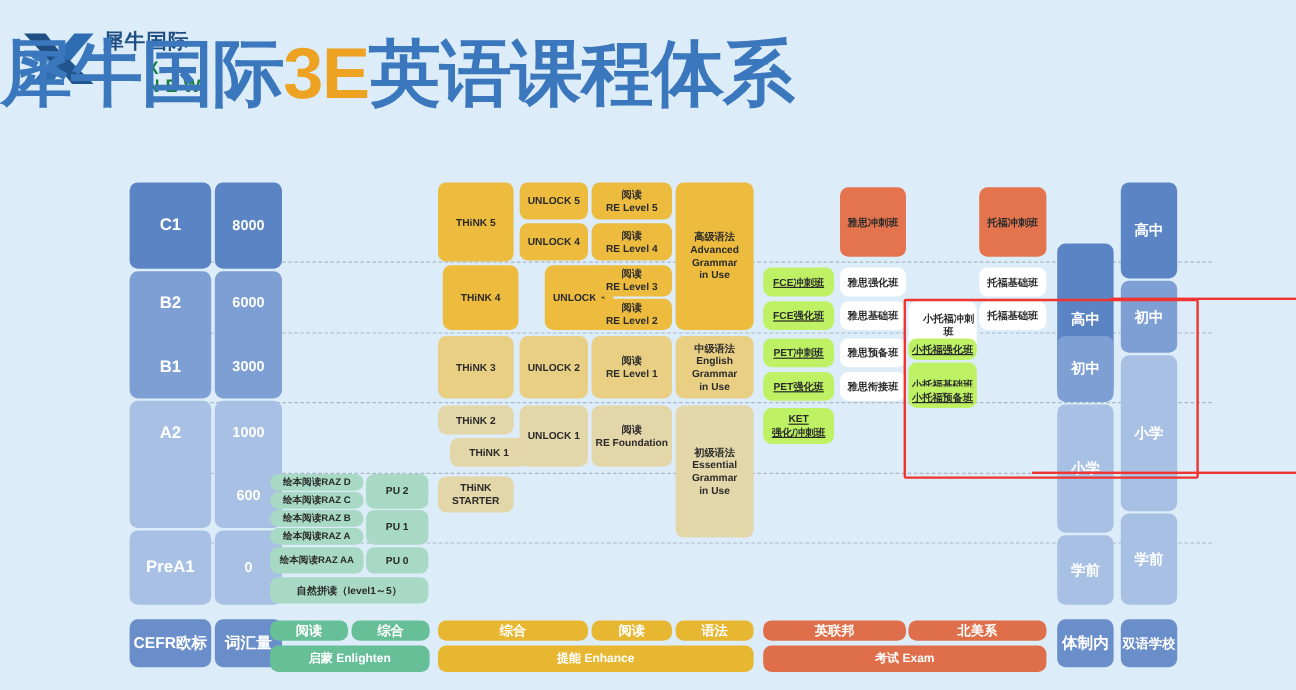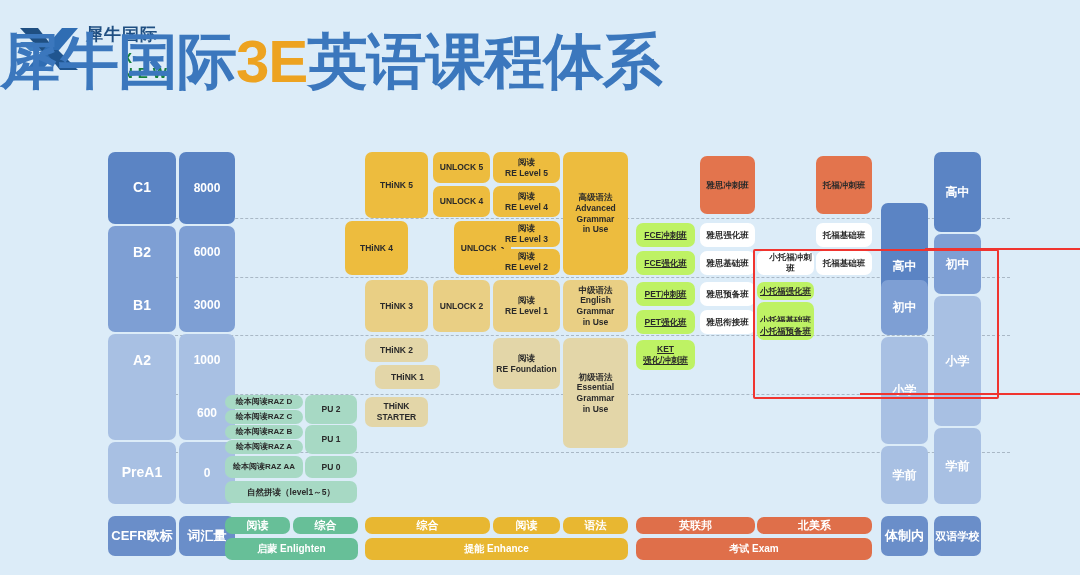--- a/index.html
+++ b/index.html
@@ -119,31 +119,32 @@
   <div class="cell gr xs" style="left:225px;top:410px;width:78px;height:14px;">绘本阅读RAZ C</div>
   <div class="cell gr xs" style="left:225px;top:425px;width:78px;height:14px;">绘本阅读RAZ B</div>
   <div class="cell gr xs" style="left:225px;top:440px;width:78px;height:14px;">绘本阅读RAZ A</div>
   <div class="cell gr xs" style="left:225px;top:456px;width:78px;height:22px;">绘本阅读RAZ AA</div>
   <div class="cell gr sm" style="left:305px;top:395px;width:52px;height:29px;">PU 2</div>
   <div class="cell gr sm" style="left:305px;top:425px;width:52px;height:29px;">PU 1</div>
   <div class="cell gr sm" style="left:305px;top:456px;width:52px;height:22px;">PU 0</div>
   <div class="cell gr sm" style="left:225px;top:481px;width:132px;height:22px;">自然拼读（level1～5）</div>
 
   <div class="cell yl-d sm" style="left:365px;top:152px;width:63px;height:66px;">THiNK 5</div>
-  <div class="cell yl-d sm" style="left:345px;top:221px;width:63px;height:54px;">THiNK 4</div>
+  <div class="cell yl-d sm" style="left:369px;top:221px;width:63px;height:54px;">THiNK 4</div>
   <div class="cell yl-m sm" style="left:365px;top:280px;width:63px;height:52px;">THiNK 3</div>
   <div class="cell yl-l sm" style="left:365px;top:338px;width:63px;height:24px;">THiNK 2</div>
   <div class="cell yl-l sm" style="left:365px;top:365px;width:65px;height:24px;margin-left:10px;">THiNK 1</div>
   <div class="cell yl-l sm" style="left:365px;top:397px;width:63px;height:30px;white-space:pre-line;">THiNK
 STARTER</div>
 
   <div class="cell yl-d sm" style="left:433px;top:152px;width:57px;height:31px;">UNLOCK 5</div>
   <div class="cell yl-d sm" style="left:433px;top:186px;width:57px;height:31px;">UNLOCK 4</div>
   <div class="cell yl-d sm" style="left:454px;top:221px;width:57px;height:54px;">UNLOCK 3</div>
   <div class="cell yl-m sm" style="left:433px;top:280px;width:57px;height:52px;">UNLOCK 2</div>
+  <div class="cell yl-l sm" style="left:433px;top:338px;width:57px;height:51px;">UNLOCK 1</div>
 
   <div class="cell yl-d sm" style="left:493px;top:152px;width:67px;height:31px;white-space:pre-line;">阅读
 RE Level 5</div>
   <div class="cell yl-d sm" style="left:493px;top:186px;width:67px;height:31px;white-space:pre-line;">阅读
 RE Level 4</div>
   <div class="cell yl-d sm" style="left:493px;top:221px;width:67px;height:26px;white-space:pre-line;">阅读
 RE Level 3</div>
   <div class="cell yl-d sm" style="left:493px;top:249px;width:67px;height:26px;white-space:pre-line;">阅读
 RE Level 2</div>
   <div class="cell yl-m sm" style="left:493px;top:280px;width:67px;height:52px;white-space:pre-line;">阅读
@@ -170,21 +171,21 @@
   <div class="cell rd-l sm" style="left:636px;top:310px;width:59px;height:24px;">PET强化班</div>
   <div class="cell rd-l sm" style="left:636px;top:340px;width:59px;height:30px;white-space:pre-line;">KET
 强化/冲刺班</div>
 
   <div class="cell rd-d sm" style="left:700px;top:156px;width:55px;height:58px;">雅思冲刺班</div>
   <div class="cell rd-m sm" style="left:700px;top:223px;width:55px;height:24px;">雅思强化班</div>
   <div class="cell rd-m sm" style="left:700px;top:251px;width:55px;height:24px;">雅思基础班</div>
   <div class="cell rd-m sm" style="left:700px;top:282px;width:55px;height:24px;">雅思预备班</div>
   <div class="cell rd-m sm" style="left:700px;top:310px;width:55px;height:24px;">雅思衔接班</div>
 
-  <div class="cell rd-m sm" style="left:757px;top:251px;width:57px;height:24px;padding-left:12px;">小托福冲刺班</div>
+  <div class="cell rd-m sm" style="left:757px;top:251px;width:57px;height:40px;padding-left:12px;">小托福冲刺班</div>
   <div class="cell rd-l sm" style="left:757px;top:282px;width:57px;height:18px;">小托福强化班</div>
   <div class="cell rd-l sm" style="left:757px;top:302px;width:57px;height:36px;">小托福基础班</div>
   <div class="cell rd-l sm" style="left:757px;top:322px;width:57px;height:18px;">小托福预备班</div>
 
   <div class="cell rd-d sm" style="left:816px;top:156px;width:56px;height:58px;">托福冲刺班</div>
   <div class="cell rd-m sm" style="left:816px;top:223px;width:56px;height:24px;">托福基础班</div>
   <div class="cell rd-m sm" style="left:816px;top:251px;width:56px;height:24px;">托福基础班</div>
 
   <div class="cell blue-d white med" style="left:881px;top:203px;width:47px;height:127px;">高中</div>
   <div class="cell blue-m white med" style="left:881px;top:280px;width:47px;height:55px;">初中</div>

